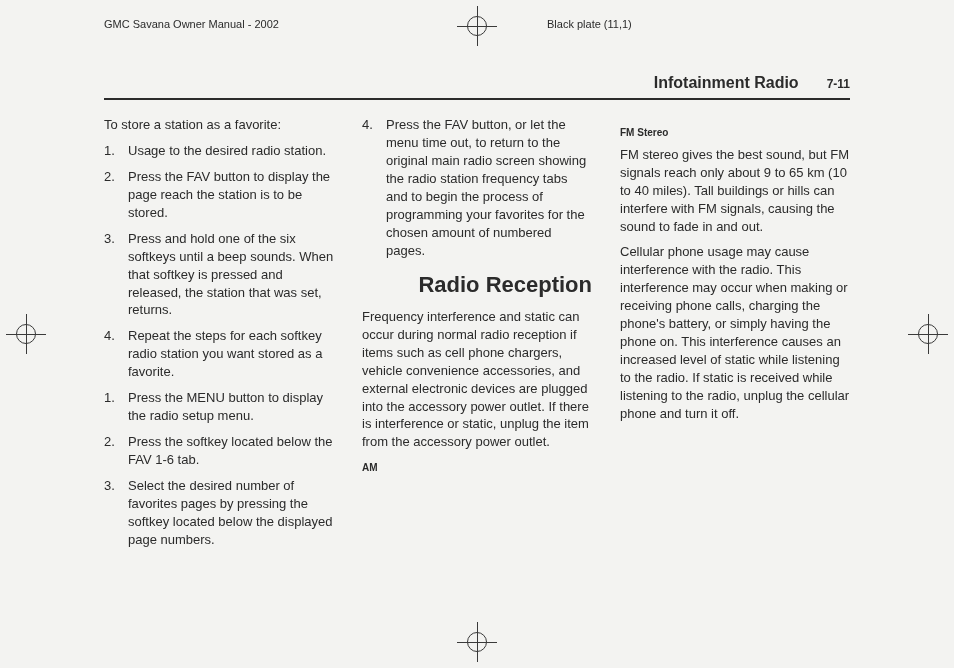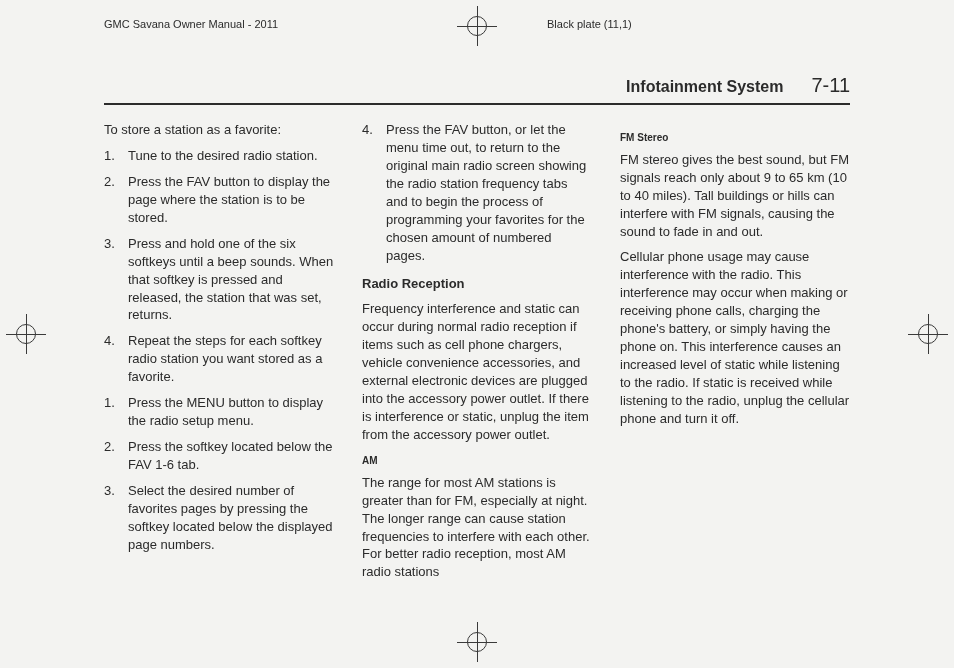--- a/index.html
+++ b/index.html
@@ -75,22 +75,22 @@
     border-bottom: 2px solid #2b2b2b;
     padding-bottom: 6px;
     margin-bottom: 16px;
     gap: 28px;
   }
   .section-title {
     font-weight: 700;
     font-size: 16px;
   }
   .section-num {
-    font-weight: 400;
-    font-size: 20px;
+    font-weight: 700;
+    font-size: 12px;
   }
   .cols {
     display: flex;
     gap: 28px;
     font-size: 13px;
     line-height: 1.38;
   }
   .col { flex: 1 1 0; }
   .col p { margin-bottom: 8px; }
   ol.steps {
@@ -105,22 +105,23 @@
     margin-bottom: 8px;
   }
   ol.steps > li::before {
     content: counter(step) ".";
     position: absolute;
     left: 0;
     top: 0;
   }
   .h2 {
     font-weight: 700;
-    font-size: 13px;
+    font-size: 22px;
     margin: 10px 0 8px;
+    text-align: right;
   }
   .h3 {
     font-weight: 700;
     font-size: 10px;
     margin: 10px 0 6px;
   }
 </style>
 </head>
 <body>
 
@@ -133,55 +134,54 @@
       <span class="circ"></span>
     </div>
   <div class="regmark reg-left">
       <span class="circ"></span>
     </div>
   <div class="regmark reg-right">
       <span class="circ"></span>
     </div>
 
   <div class="top-header">
-    <span>GMC Savana Owner Manual - 2011</span>
+    <span>GMC Savana Owner Manual - 2002</span>
     <span class="plate">Black plate (11,1)</span>
   </div>
 
   <div class="frame">
     <div class="section-head">
-      <span class="section-title">Infotainment System</span>
+      <span class="section-title">Infotainment Radio</span>
       <span class="section-num">7-11</span>
     </div>
 
     <div class="cols">
 
       <div class="col">
         <p>To store a station as a favorite:</p>
         <ol class="steps">
-          <li>Tune to the desired radio station.</li>
-          <li>Press the FAV button to display the page where the station is to be stored.</li>
+          <li>Usage to the desired radio station.</li>
+          <li>Press the FAV button to display the page reach the station is to be stored.</li>
           <li>Press and hold one of the six softkeys until a beep sounds. When that softkey is pressed and released, the station that was set, returns.</li>
           <li>Repeat the steps for each softkey radio station you want stored as a favorite.</li>
         </ol>
         <ol class="steps">
           <li>Press the MENU button to display the radio setup menu.</li>
           <li>Press the softkey located below the FAV 1-6 tab.</li>
           <li>Select the desired number of favorites pages by pressing the softkey located below the displayed page numbers.</li>
         </ol>
       </div>
 
       <div class="col">
         <ol class="steps" start="4" style="counter-reset: step 3;">
           <li>Press the FAV button, or let the menu time out, to return to the original main radio screen showing the radio station frequency tabs and to begin the process of programming your favorites for the chosen amount of numbered pages.</li>
         </ol>
         <div class="h2">Radio Reception</div>
         <p>Frequency interference and static can occur during normal radio reception if items such as cell phone chargers, vehicle convenience accessories, and external electronic devices are plugged into the accessory power outlet. If there is interference or static, unplug the item from the accessory power outlet.</p>
         <div class="h3">AM</div>
-        <p>The range for most AM stations is greater than for FM, especially at night. The longer range can cause station frequencies to interfere with each other. For better radio reception, most AM radio stations</p>
       </div>
 
       <div class="col">
         <div class="h3">FM Stereo</div>
         <p>FM stereo gives the best sound, but FM signals reach only about 9 to 65 km (10 to 40 miles). Tall buildings or hills can interfere with FM signals, causing the sound to fade in and out.</p>
         <p>Cellular phone usage may cause interference with the radio. This interference may occur when making or receiving phone calls, charging the phone's battery, or simply having the phone on. This interference causes an increased level of static while listening to the radio. If static is received while listening to the radio, unplug the cellular phone and turn it off.</p>
       </div>
     </div>
   </div>
 </div>

